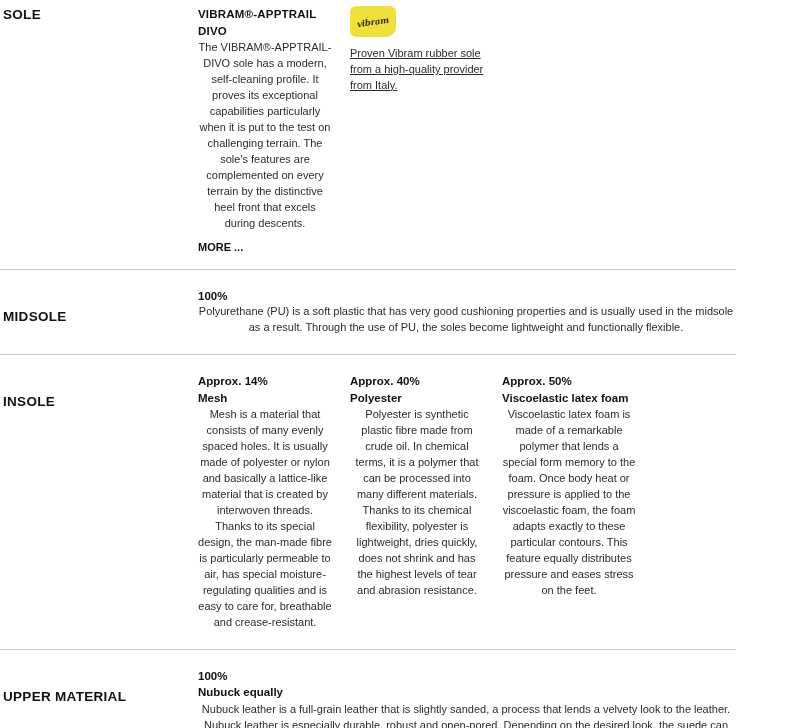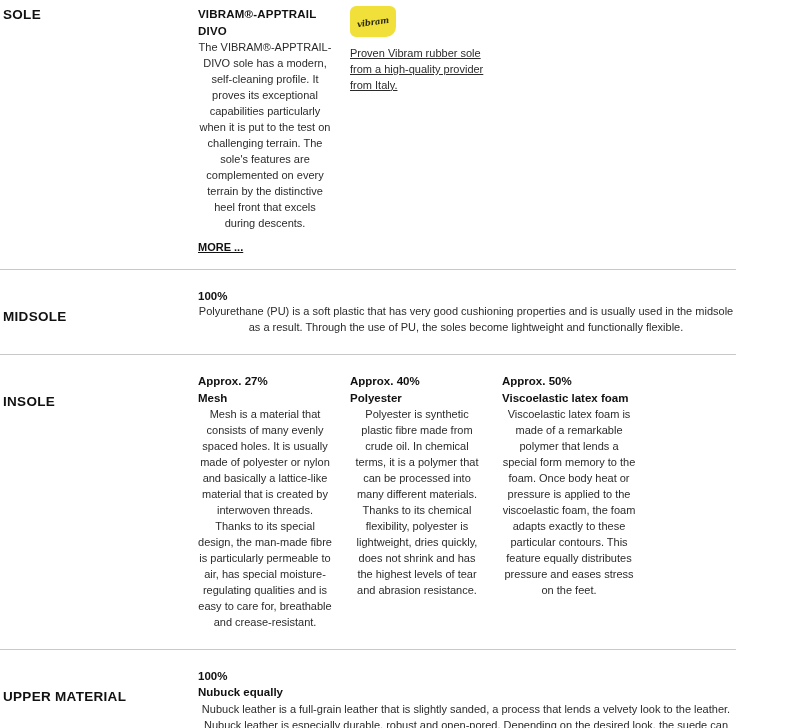--- a/index.html
+++ b/index.html
@@ -91,21 +91,20 @@
     color: #2b2b2b;
     text-align: center;
     hyphens: auto;
   }
   .more-link {
     display: inline-block;
     margin-top: 9px;
     font-size: 11px;
     font-weight: bold;
     color: #111;
-    text-decoration: underline;
     cursor: pointer;
   }
 
   
   .badge-col {
     width: 152px;
     min-width: 152px;
     padding-right: 18px;
     box-sizing: border-box;
   }
@@ -182,21 +181,21 @@
         </div>
       </div>
     </div>
   </div>
 
   <div class="section" id="section-insole">
     <div class="section-label">INSOLE</div>
     <div class="section-body">
       <div class="cols">
         <div class="col">
-          <div class="pct">Approx. 27%</div>
+          <div class="pct">Approx. 14%</div>
           <div class="mat-title">Mesh</div>
           <div class="body-text">Mesh is a material that consists of many evenly spaced holes. It is usually made of polyester or nylon and basically a lattice-like material that is created by interwoven threads. Thanks to its special design, the man-made fibre is particularly permeable to air, has special moisture-regulating qualities and is easy to care for, breathable and crease-resistant.</div>
         </div>
         <div class="col">
           <div class="pct">Approx. 40%</div>
           <div class="mat-title">Polyester</div>
           <div class="body-text">Polyester is synthetic plastic fibre made from crude oil. In chemical terms, it is a polymer that can be processed into many different materials. Thanks to its chemical flexibility, polyester is lightweight, dries quickly, does not shrink and has the highest levels of tear and abrasion resistance.</div>
         </div>
         <div class="col">
           <div class="pct">Approx. 50%</div>

